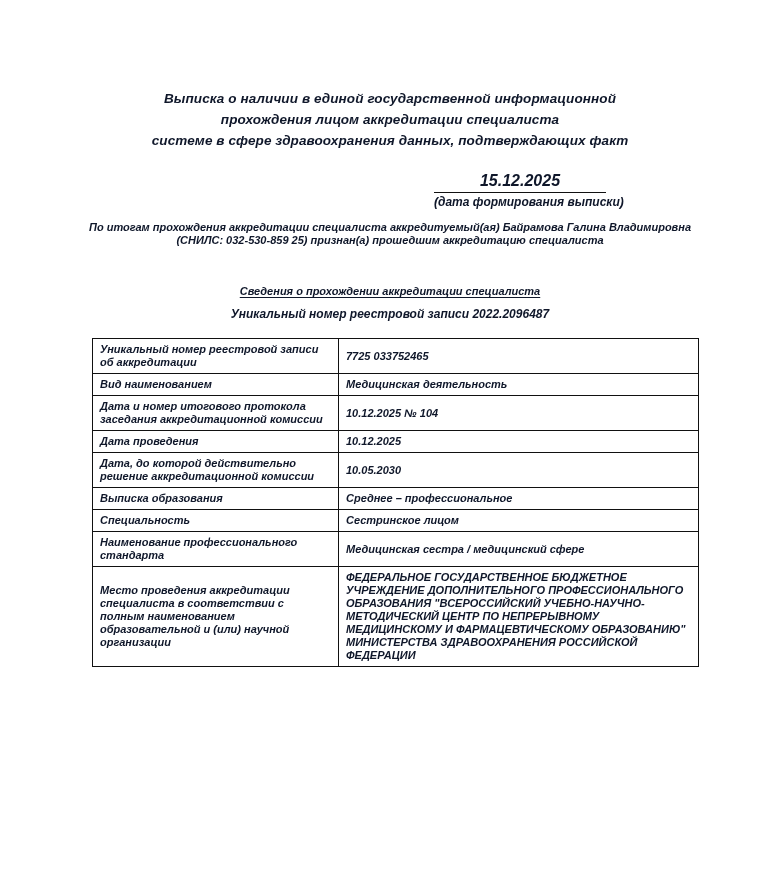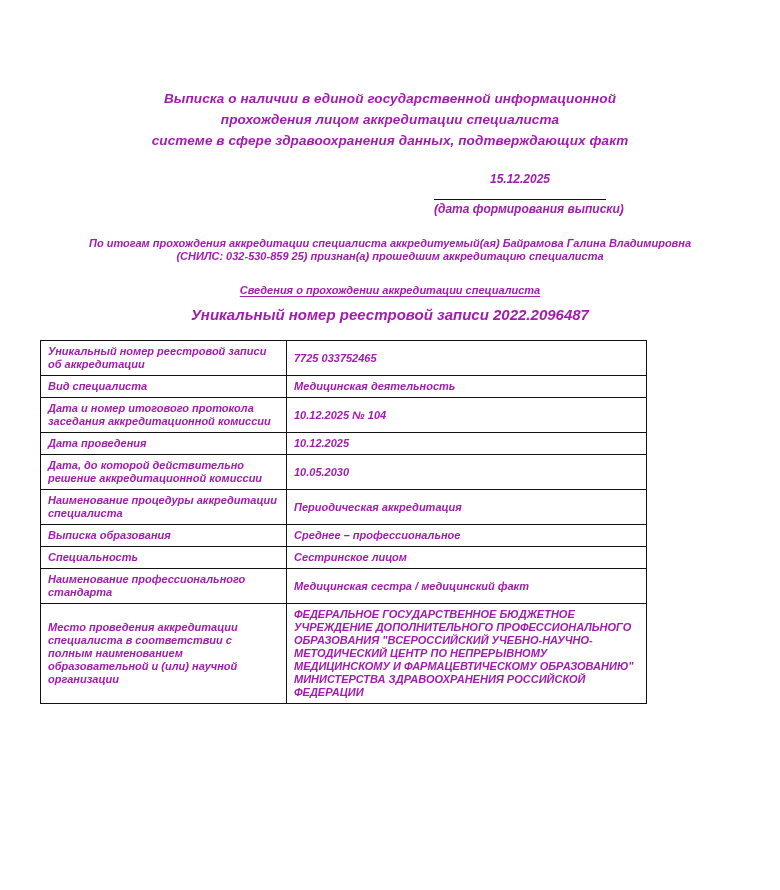--- a/index.html
+++ b/index.html
@@ -7,43 +7,43 @@
     position: relative;
     width: 780px;
     height: 890px;
     background: #ffffff;
     box-sizing: border-box;
     padding-top: 88px;
     overflow: hidden;
     font-family: "Liberation Sans", sans-serif;
     font-style: italic;
     font-weight: 700;
-    color: #a21caf;
+    color: #0f172a;
   }
   .title { text-align: center; font-size: 13.5px; line-height: 21px; letter-spacing: 0.1px; }
   .date-block { width: 172px; margin: 21px 174px 0 auto; text-align: center; }
-  .date-value { font-size: 12px; padding-bottom: 13px; border-bottom: 1.6px solid #111111; }
+  .date-value { font-size: 16px; padding-bottom: 2px; border-bottom: 1.6px solid #111111; }
   .date-caption { font-size: 12px; padding-top: 2px; white-space: nowrap; }
   .intro {
     width: 622px;
-    margin: 21px auto 0;
+    margin: 12px auto 0;
     text-align: center;
     font-size: 11px;
     line-height: 13px;
   }
   .section-heading {
-    margin-top: 21px;
+    margin-top: 38px;
     text-align: center;
     font-size: 11px;
     text-decoration: underline;
     text-underline-offset: 2px;
   }
-  .registry-heading { margin-top: 10px; text-align: center; font-size: 15px; }
+  .registry-heading { margin-top: 10px; text-align: center; font-size: 12px; }
   .info-table {
-    margin-left: 40px;
+    margin-left: 92px;
     margin-top: 17px;
     width: 604px;
     border-collapse: collapse;
     table-layout: fixed;
   }
   .info-table td {
     border: 1.6px solid #111111;
     font-size: 11px;
     line-height: 13px;
     padding: 4px 7px;
@@ -75,50 +75,46 @@
 
   <div class="registry-heading">Уникальный номер реестровой записи 2022.2096487</div>
 
   <table class="info-table">
     <tbody>
       <tr>
         <td class="label">Уникальный номер реестровой записи об аккредитации</td>
         <td class="value">7725 033752465</td>
       </tr>
       <tr>
-        <td class="label">Вид специалиста</td>
+        <td class="label">Вид наименованием</td>
         <td class="value">Медицинская деятельность</td>
       </tr>
       <tr>
         <td class="label">Дата и номер итогового протокола заседания аккредитационной комиссии</td>
         <td class="value">10.12.2025 № 104</td>
       </tr>
       <tr>
         <td class="label">Дата проведения</td>
         <td class="value">10.12.2025</td>
       </tr>
       <tr>
         <td class="label">Дата, до которой действительно решение аккредитационной комиссии</td>
         <td class="value">10.05.2030</td>
       </tr>
       <tr>
-        <td class="label">Наименование процедуры аккредитации специалиста</td>
-        <td class="value">Периодическая аккредитация</td>
-      </tr>
-      <tr>
         <td class="label">Выписка образования</td>
         <td class="value">Среднее – профессиональное</td>
       </tr>
       <tr>
         <td class="label">Специальность</td>
         <td class="value">Сестринское лицом</td>
       </tr>
       <tr>
         <td class="label">Наименование профессионального стандарта</td>
-        <td class="value">Медицинская сестра / медицинский факт</td>
+        <td class="value">Медицинская сестра / медицинский сфере</td>
       </tr>
       <tr>
         <td class="label">Место проведения аккредитации специалиста в соответствии с полным наименованием образовательной и (или) научной организации</td>
         <td class="value">ФЕДЕРАЛЬНОЕ ГОСУДАРСТВЕННОЕ БЮДЖЕТНОЕ УЧРЕЖДЕНИЕ ДОПОЛНИТЕЛЬНОГО ПРОФЕССИОНАЛЬНОГО ОБРАЗОВАНИЯ "ВСЕРОССИЙСКИЙ УЧЕБНО-НАУЧНО-МЕТОДИЧЕСКИЙ ЦЕНТР ПО НЕПРЕРЫВНОМУ МЕДИЦИНСКОМУ И ФАРМАЦЕВТИЧЕСКОМУ ОБРАЗОВАНИЮ" МИНИСТЕРСТВА ЗДРАВООХРАНЕНИЯ РОССИЙСКОЙ ФЕДЕРАЦИИ</td>
       </tr>
     </tbody>
   </table>
 
 </div>
 

